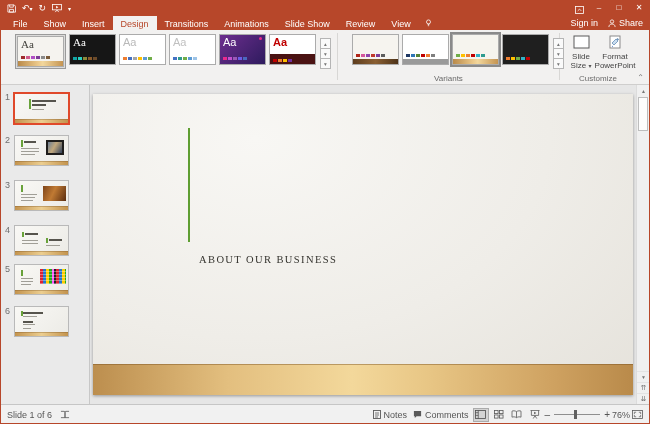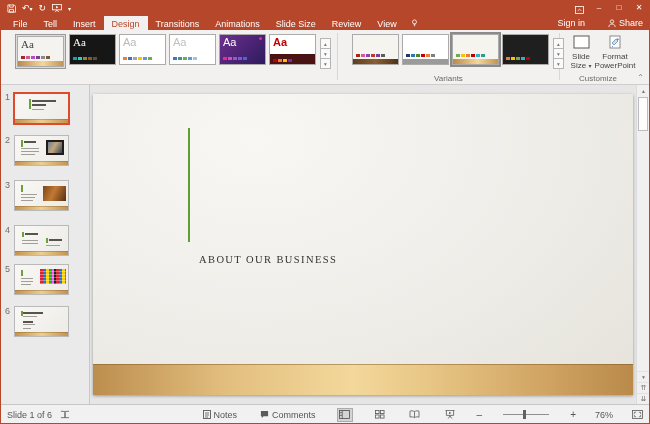--- a/index.html
+++ b/index.html
@@ -14,21 +14,21 @@
   .tinyglyph{font-size:6px;color:#fff;}
   .wtitle{position:absolute;left:0;right:0;text-align:center;font-size:8.5px;color:#fff;}
   .winbtns{margin-left:auto;display:flex;align-items:center;gap:0;z-index:2;}
   .winbtns span{width:20px;text-align:center;font-size:8px;line-height:16px;}
   
   .tabrow{height:14px;background:#b7472a;display:flex;align-items:stretch;color:#fff;font-size:9px;position:relative;}
   .tabs{display:flex;align-items:stretch;padding-left:4px;}
   .tab{padding:2px 8px 1px 8px;display:flex;align-items:center;white-space:nowrap;cursor:default;}
   .tab.active{background:#f2f1f0;color:#b7472a;}
   .tellme{display:flex;align-items:center;gap:4px;padding:0 6px;color:rgba(255,255,255,.9);white-space:nowrap;}
-  .account{margin-left:auto;display:flex;align-items:center;gap:23px;padding-right:6px;white-space:nowrap;}
+  .account{margin-left:auto;display:flex;align-items:center;gap:10px;padding-right:6px;white-space:nowrap;}
   .sharebox{display:flex;align-items:center;gap:3px;}
   
   .ribbon{height:55px;background:#f2f1f0;border-bottom:1px solid #cfcecd;display:flex;position:relative;}
   .rgroup{position:relative;height:100%;}
   .g-themes{width:336px;}
   .g-variants{width:221px;}
   .g-customize{width:76px;}
   .vsep{width:1px;background:#d8d7d5;margin:3px 0 4px 0;}
   .gallery{display:flex;align-items:flex-start;padding:4px 0 0 14px;}
   .glabel{position:absolute;bottom:1px;left:0;right:0;text-align:center;font-size:8px;color:#6b6b6b;}
@@ -86,21 +86,21 @@
          border-top:1px solid rgba(120,80,30,.45);}
   .vscroll{position:absolute;top:0;right:0;bottom:0;width:13px;background:#f0f0f0;border-left:1px solid #dcdcdc;}
   .sbtn{width:13px;height:11px;display:flex;align-items:center;justify-content:center;font-size:5px;color:#777;}
   .sthumb{position:absolute;top:12px;left:1px;width:10px;height:34px;background:#fdfdfd;border:1px solid #bdbdbd;}
   .sbottom{position:absolute;bottom:0;left:0;}
   .sbottom .sbtn{border-top:1px solid #e3e3e3;font-size:7px;}
   
   .statusbar{height:20px;background:#f1f1f1;border-top:1px solid #c6c6c6;display:flex;align-items:center;
              font-size:9px;color:#565656;padding:0 6px;}
   .sleft{display:flex;align-items:center;gap:8px;}
-  .sright{margin-left:auto;display:flex;align-items:center;gap:19px;}
+  .sright{margin-left:auto;display:flex;align-items:center;gap:2px;}
   .sbtn2{display:flex;align-items:center;gap:3px;padding:1px 2px;}
   .viewbtn{width:16px;height:14px;display:flex;align-items:center;justify-content:center;}
   .viewbtn.active{background:#d4d4d4;border:1px solid #ababab;}
   .ztrack{width:46px;height:1px;background:#8f8f8f;position:relative;margin:0 2px;}
   .zknob{position:absolute;left:44%;top:-4px;width:3px;height:9px;background:#616161;}
   .zsign{font-size:10px;color:#565656;}
   svg{display:block;}
 </style>
 </head>
 <body>
@@ -141,26 +141,26 @@
       </span>
       <span>–</span>
       <span>□</span>
       <span>✕</span>
     </div>
   </div>
 
   <div class="tabrow">
     <div class="tabs">
         <div class="tab">File</div>
-        <div class="tab">Tell</div>
+        <div class="tab">Show</div>
         <div class="tab">Insert</div>
         <div class="tab active">Design</div>
         <div class="tab">Transitions</div>
         <div class="tab">Animations</div>
-        <div class="tab">Slide Size</div>
+        <div class="tab">Slide Show</div>
         <div class="tab">Review</div>
         <div class="tab">View</div>
       </div>
     <div class="tellme">
       <span>
         <svg width="7" height="9" viewBox="0 0 8 10">
             <circle cx="4" cy="3.2" r="2.3" fill="none" stroke="#fff" stroke-width="0.9"></circle>
             <path d="M3 6 h2 M3.2 7.5 h1.6 M4 5.5 v0.5" stroke="#fff" stroke-width="0.9" fill="none"></path>
           </svg>
       </span>

